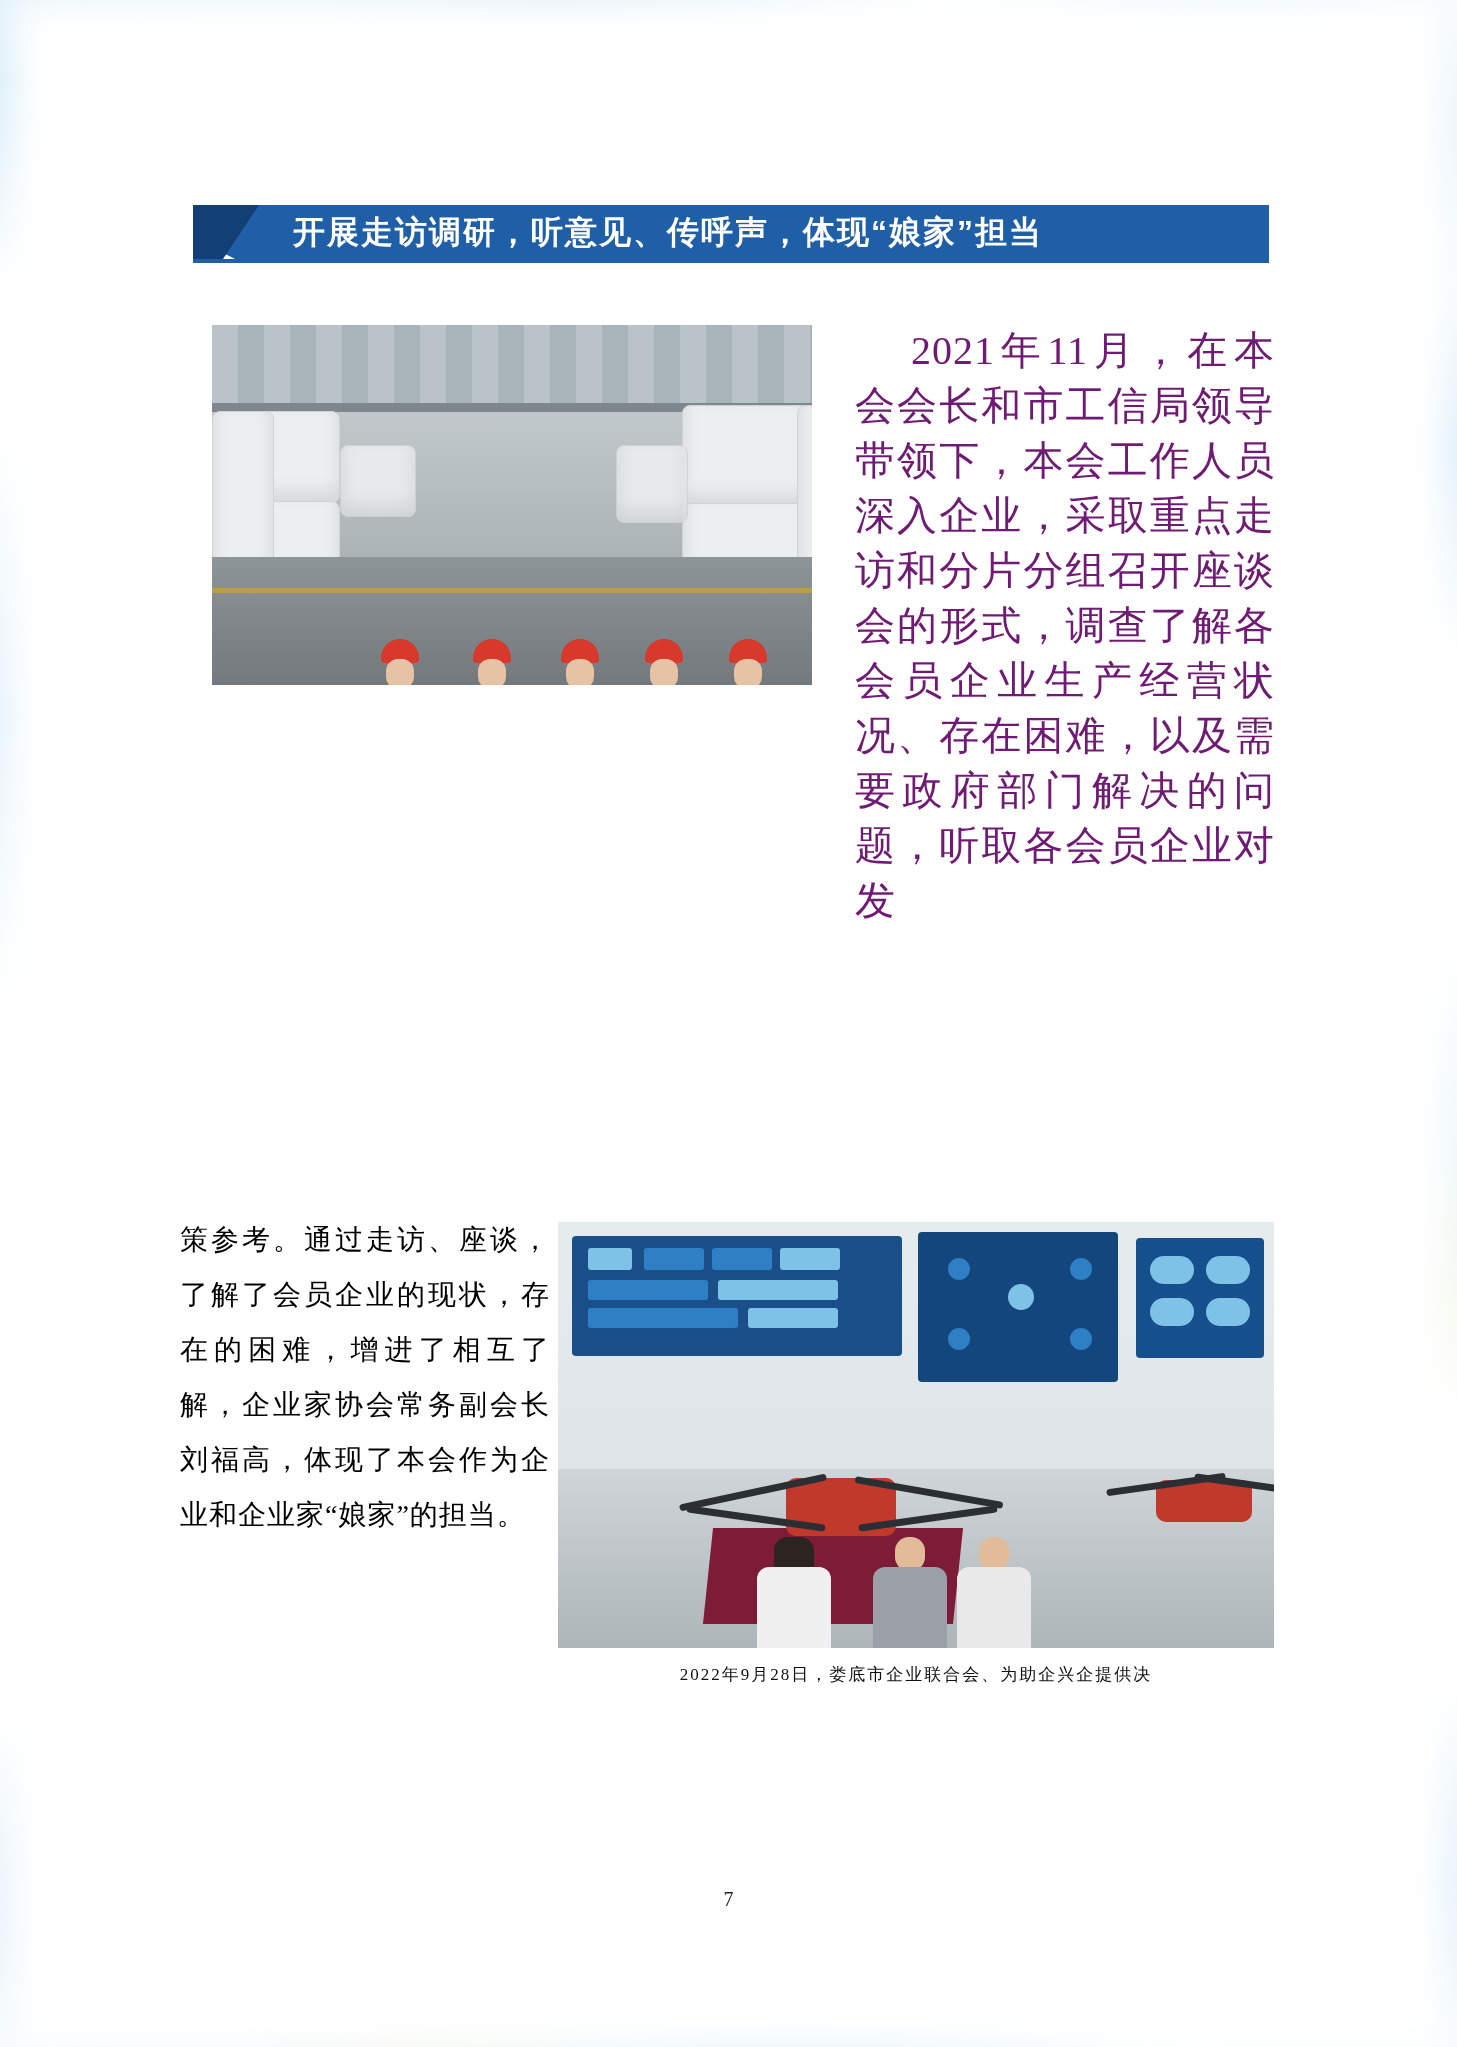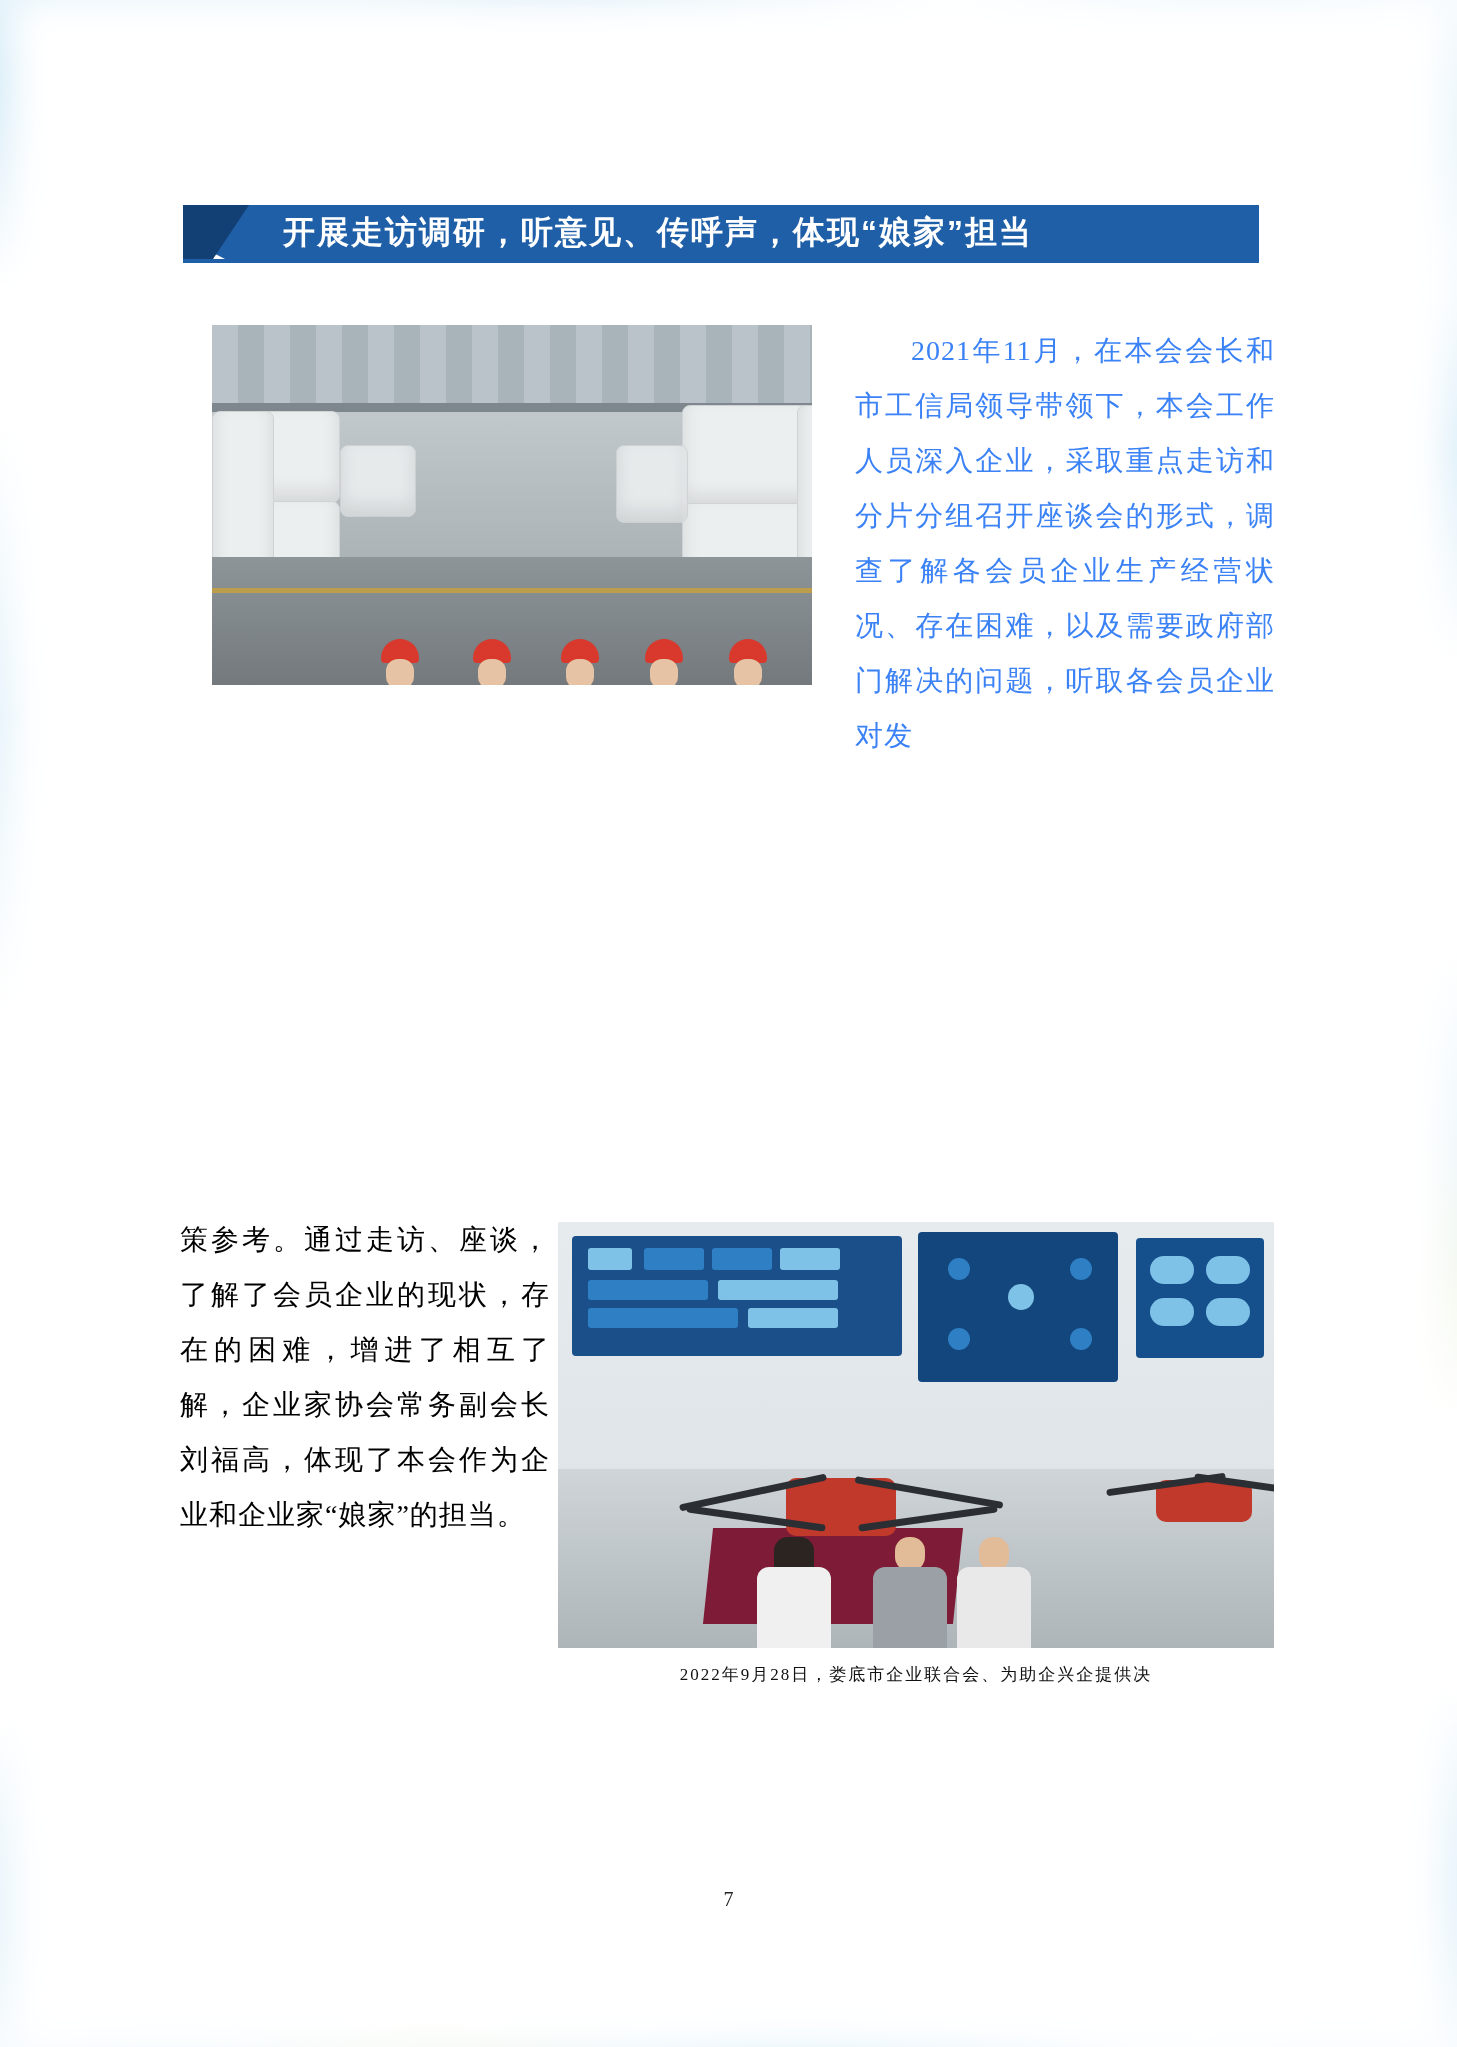--- a/index.html
+++ b/index.html
@@ -43,21 +43,21 @@
   }
 
   .content {
     position: absolute;
     inset: 0;
   }
 
   
   .banner {
     position: absolute;
-    left: 183px;
+    left: 193px;
     top: 205px;
     width: 876px;
     height: 60px;
   }
   .banner-bar {
     position: absolute;
     left: 0; top: 0;
     width: 1076px; height: 54px;
     background: #1f5fa8;
     clip-path: polygon(0 0, 100% 0, 100% 100%, 42px 100%, 0 60%);
@@ -112,23 +112,23 @@
     font-family: "Liberation Serif", serif;
   }
   .photo-top-caption .indent { padding-left: 40px; display: inline-block;}
 
   
   .para-right {
     position: absolute;
     left: 855px;
     top: 323px;
     width: 420px;
-    font-size: 28px;
+    font-size: 40px;
     line-height: 55px;
-    color: #3b82f6;
+    color: #701a75;
     text-align: justify;
     text-justify: inter-ideograph;
     letter-spacing: 1px;
   }
   .para-right .ind { display:inline-block; width:56px; }
 
   
   .para-full {
     position: absolute;
     left: 180px;

